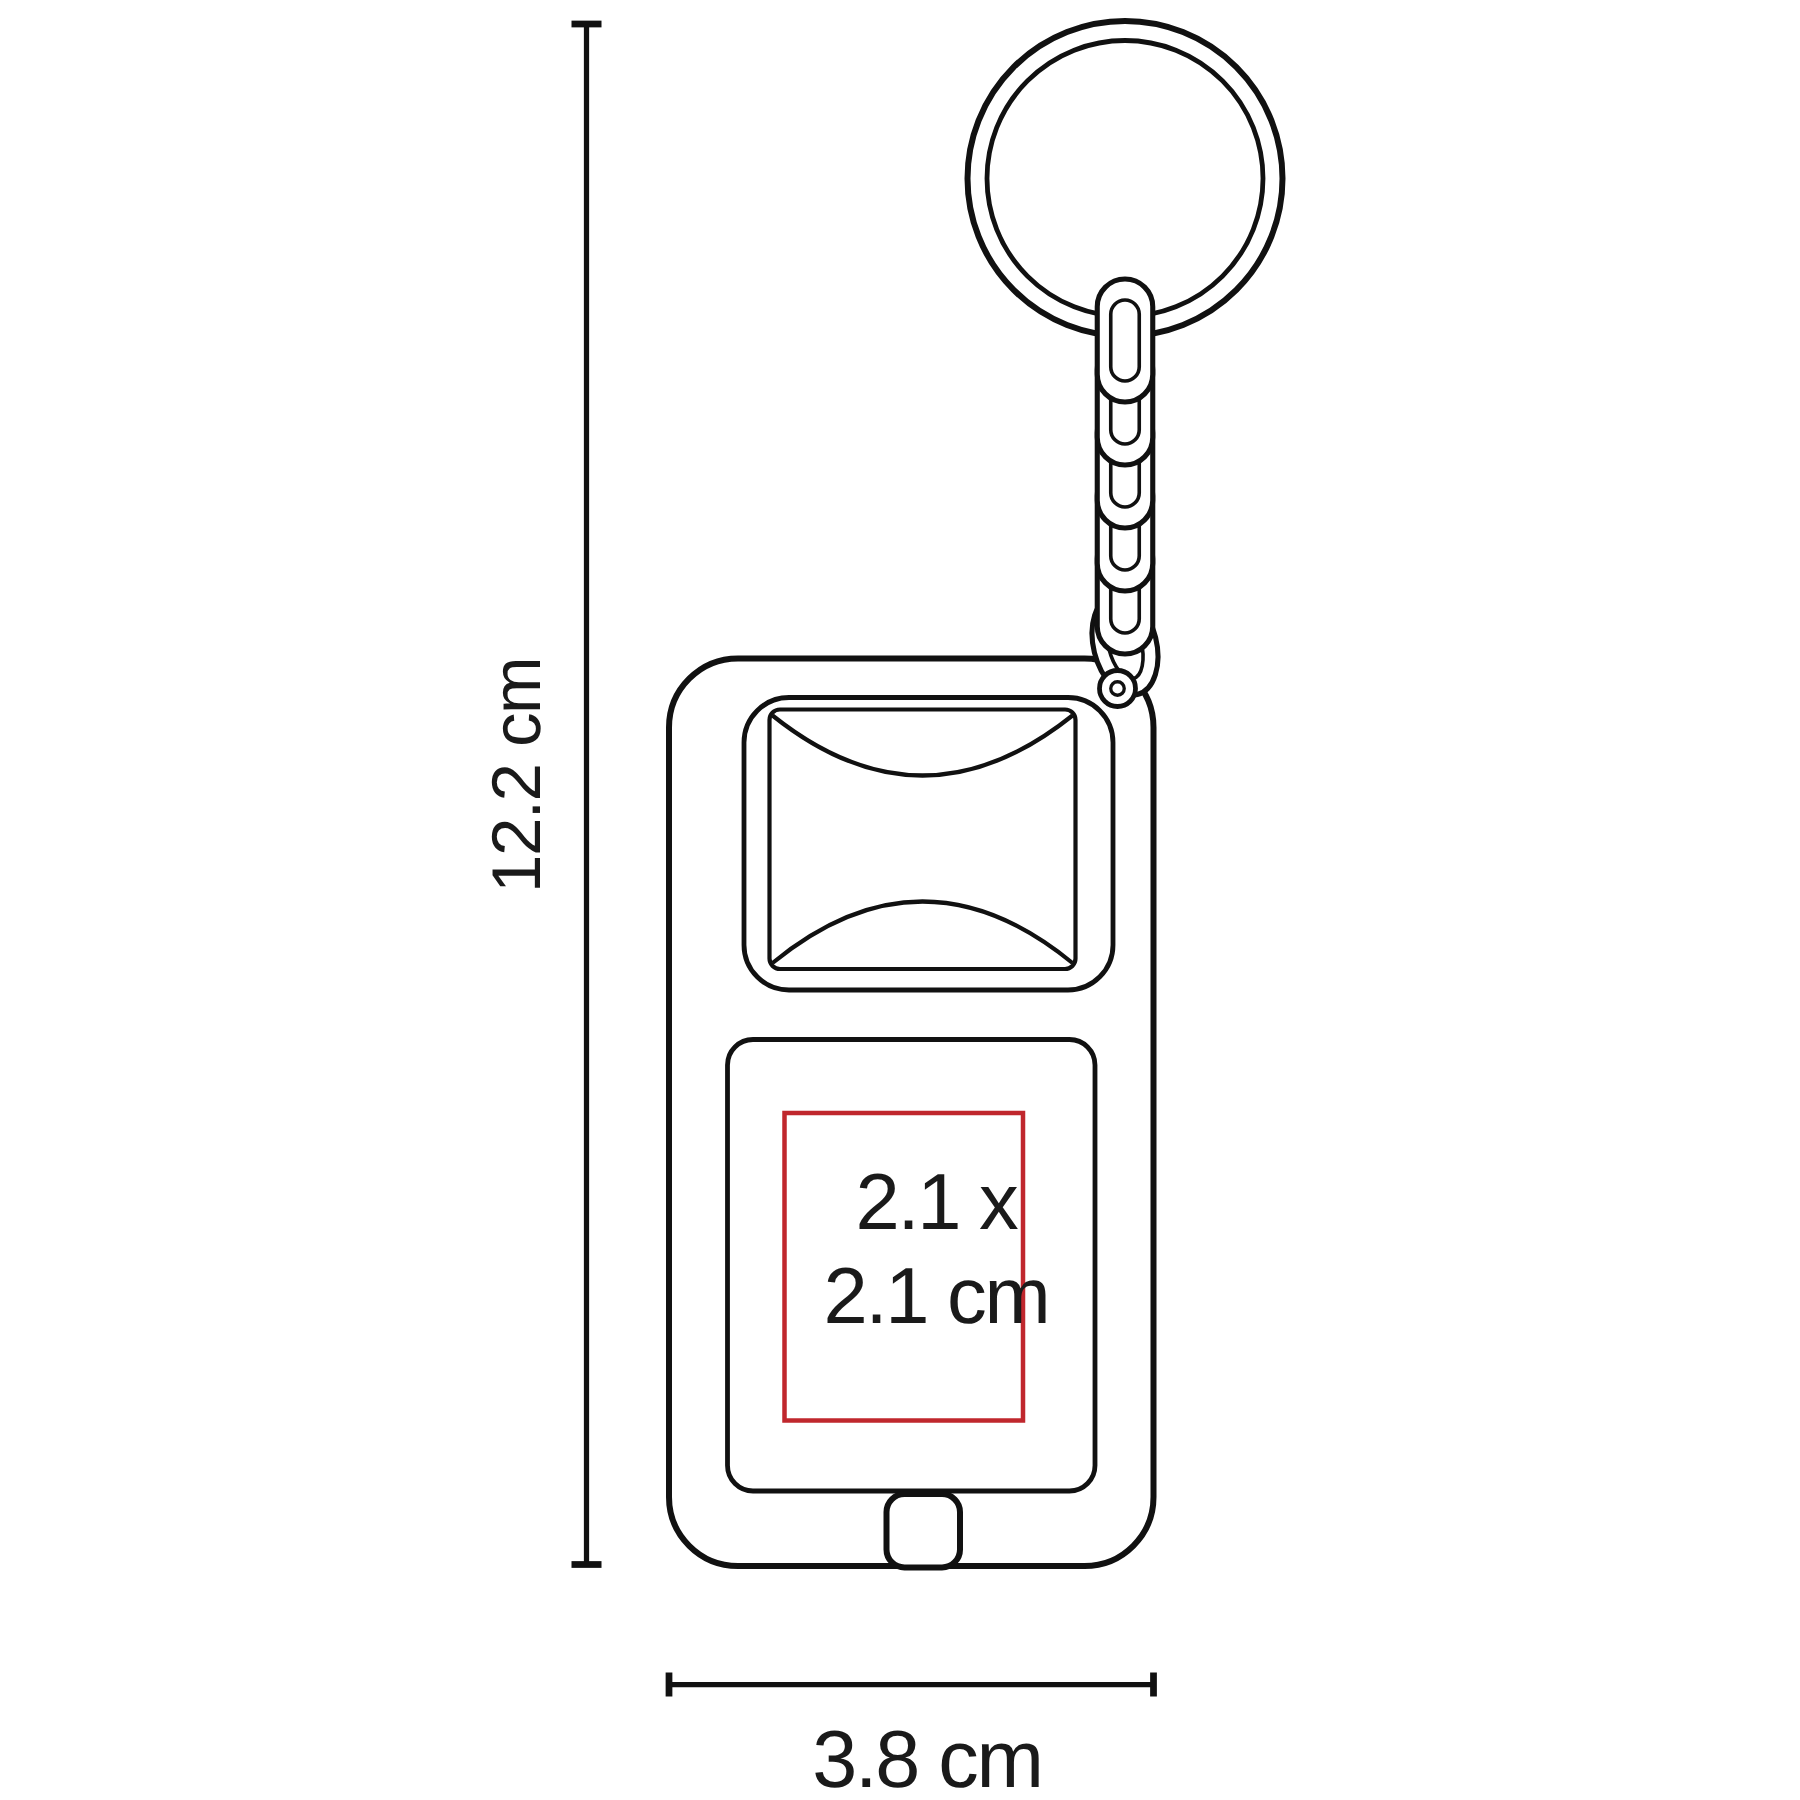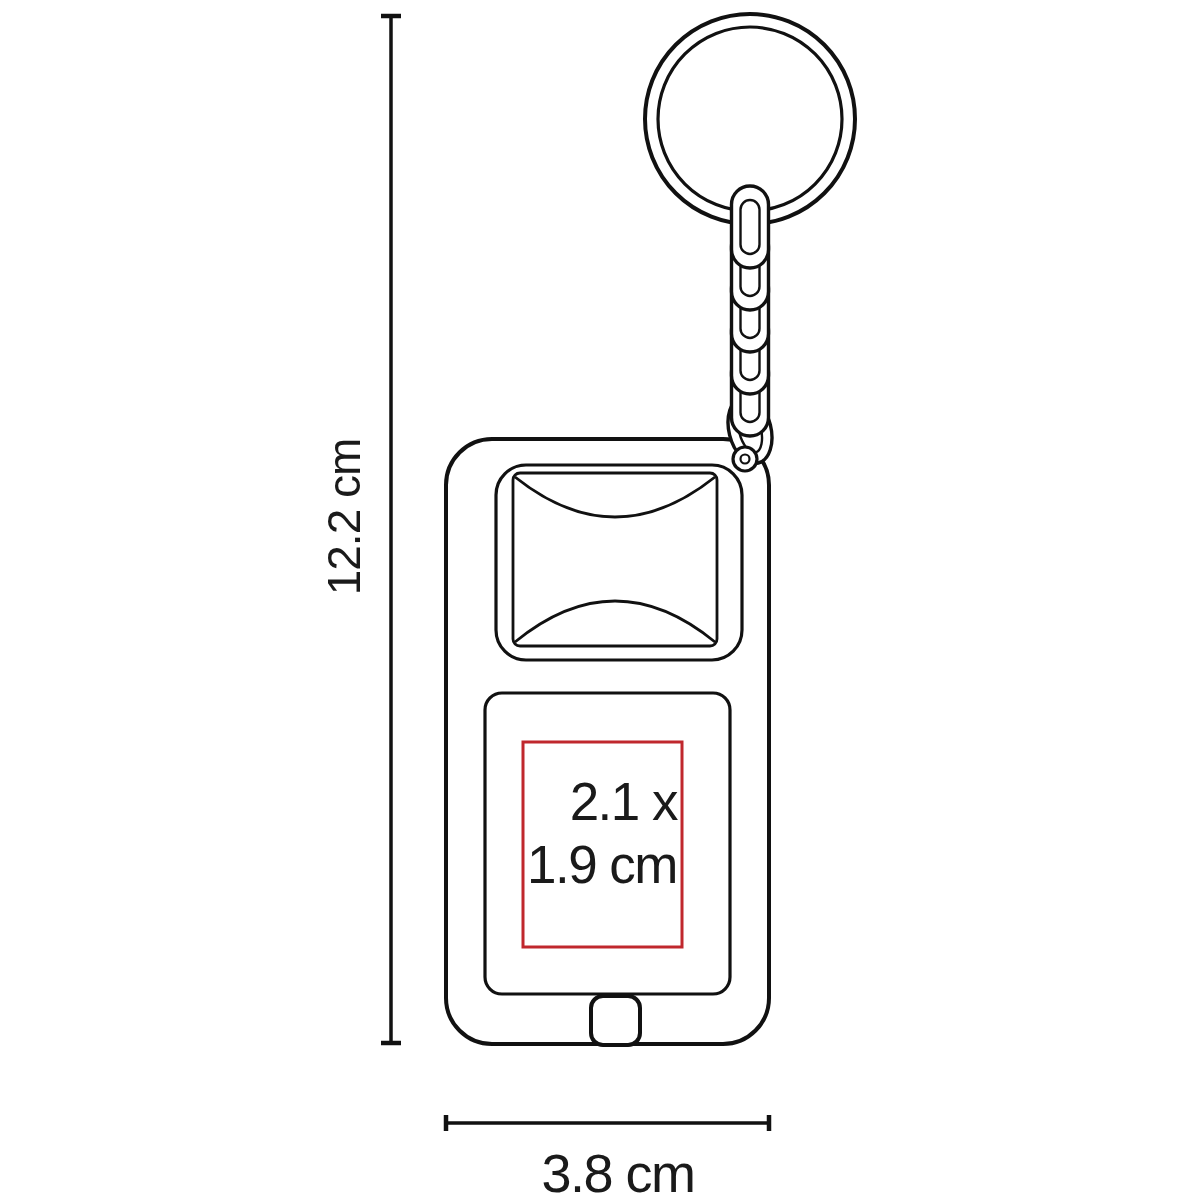--- a/index.html
+++ b/index.html
@@ -29,24 +29,24 @@
     left:344px;top:517px;
     font-size:46px;letter-spacing:-1px;
     transform:translate(-50%,-50%) rotate(-90deg);
   }
   #width-label{
     left:618px;top:1173px;
     font-size:54px;letter-spacing:-1.5px;
     transform:translate(-50%,-50%);
   }
   #print-label{
-    left:602px;top:833px;
+    left:624px;top:833px;
     font-size:53px;letter-spacing:-1.5px;
     line-height:63px;
-    text-align:right;
+    text-align:center;
     transform:translate(-50%,-50%);
   }
 </style>
 </head>
 <body>
 
 <div id="canvas">
 
   <svg id="diagram-svg" width="1200" height="1200" viewBox="0 0 1200 1200">
 
@@ -116,16 +116,16 @@
       </g>
     </g>
   </svg>
 
   <div id="height-label" class="label">12.2 cm</div>
 
   <div id="width-label" class="label">3.8 cm</div>
 
   <div id="print-label" class="label">
     <div>2.1 x</div>
-    <div>1.9 cm</div>
+    <div>2.1 cm</div>
   </div>
 
 </div>
 
 </body></html>

